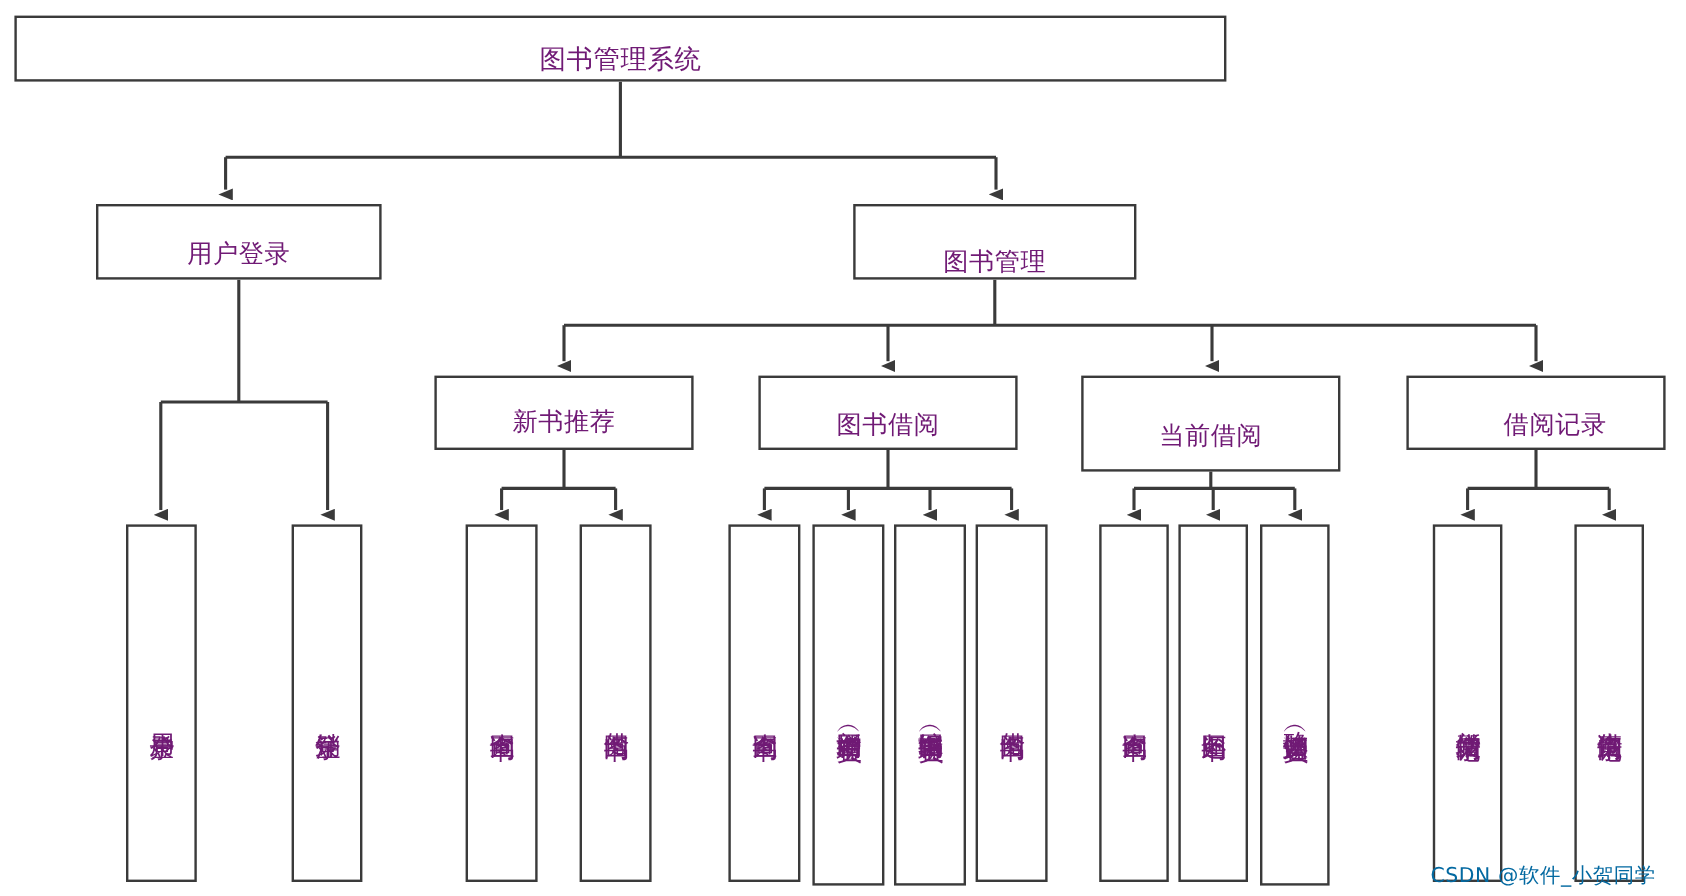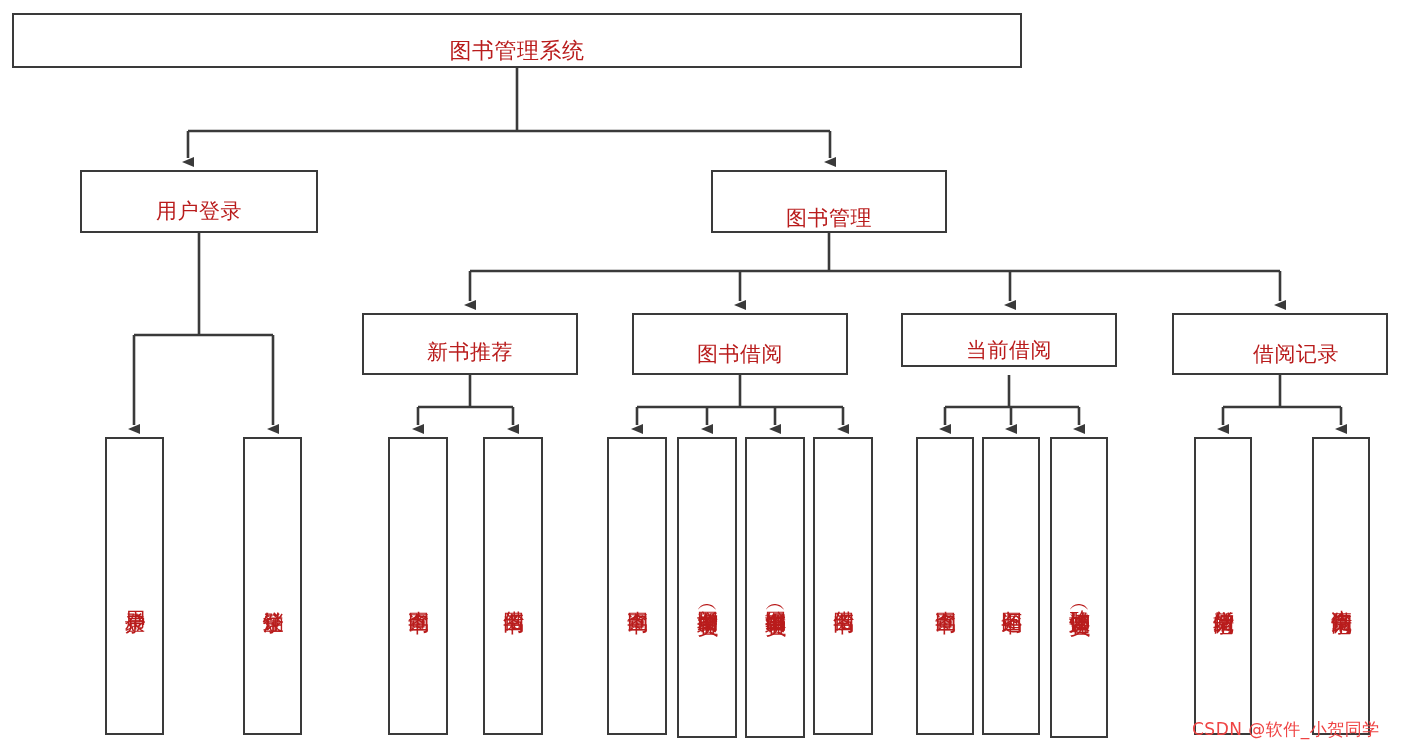--- a/index.html
+++ b/index.html
@@ -29,40 +29,40 @@
     background:#ffffff;
     display:flex;
     align-items:center;
     justify-content:center;
     text-align:center;
   }
   .node .label{
     font-size:21px;
     line-height:1.18;
     letter-spacing:0.5px;
-    color:#b91c1c;
+    color:#701a75;
     white-space:nowrap;
     margin-top:20px;
   }
   .node.root .label{font-size:22px;}
   .node.leaf{
     border-width:2px;
   }
   .node.leaf .label{
     writing-mode:vertical-rl;
     text-orientation:upright;
     font-size:21px;
     line-height:1.30;
     letter-spacing:1px;
     white-space:nowrap;
   }
   .watermark{
     position:absolute;
     font-size:17px;
-    color:#ef4444;
+    color:#0369a1;
     letter-spacing:0.5px;
     white-space:nowrap;
     user-select:none;
   }
 </style>
 </head>
 <body>
 
 <div id="canvas">
 
@@ -126,21 +126,21 @@
   <div class="node" style="left:711px; top:170px; width:236px; height:63px;align-items:flex-end;">
     <span class="label">图书管理</span>
   </div>
 
   <div class="node" style="left:362px; top:313px; width:216px; height:62px;font-family:Liberation Mono, monospace;">
     <span class="label">新书推荐</span>
   </div>
   <div class="node" style="left:632px; top:313px; width:216px; height:62px;">
     <span class="label">图书借阅</span>
   </div>
-  <div class="node" style="left:901px; top:313px; width:216px; height:54px;">
+  <div class="node" style="left:901px; top:313px; width:216px; height:80px;">
     <span class="label">当前借阅</span>
   </div>
   <div class="node" style="left:1172px; top:313px; width:216px; height:62px;padding-left:32px;">
     <span class="label">借阅记录</span>
   </div>
 
   <div class="node leaf" style="left:105px; top:437px; width:59px; height:298px;">
     <span class="label">用户登录</span>
   </div>
   <div class="node leaf" style="left:243px; top:437px; width:59px; height:298px;">

